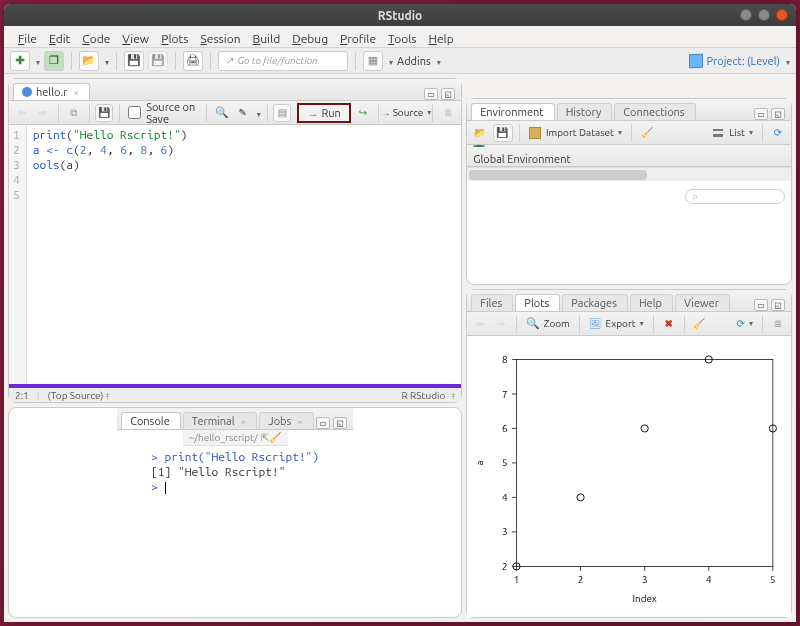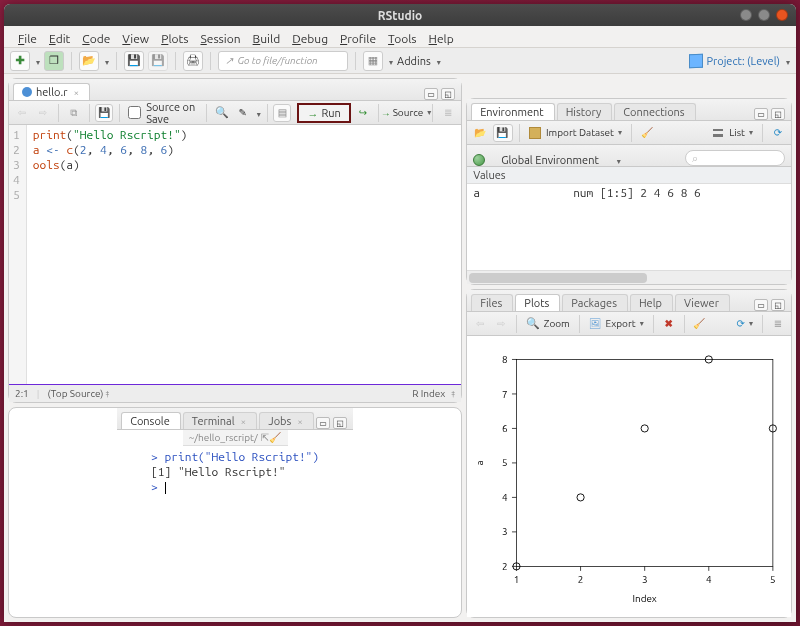--- a/index.html
+++ b/index.html
@@ -50,39 +50,39 @@
   .ptbtn.flat{border:none;background:transparent;}
   .run-btn{border:2px solid #6b1313;height:20px;padding:1px 8px;display:flex;align-items:center;gap:3px;font-size:11px;background:#f3f3f3;}
   .dd-caret::after{content:"▾";font-size:8px;margin-left:2px;color:#666;}
   .icon-arrow-r{color:#2e8b2e;font-weight:bold;}
   .icon-arrow-r2{color:#2e8b2e;}
 
   
   .editor { flex:1; display:flex; font-family: "Ubuntu Mono","DejaVu Sans Mono",monospace; font-size:12px; overflow:hidden; background:#fff;}
   .gutter{background:#f5f5f5;color:#aaa;text-align:right;padding:2px 6px 2px 4px;border-right:1px solid #e0e0e0;user-select:none;line-height:15px;}
   .code{padding:2px 6px;white-space:pre;line-height:15px;}
-  .tok-fn{color:#c2410c;}
+  .tok-fn{color:#1d4ed8;}
   .tok-str{color:#0a7d2b;}
   .tok-op{color:#3b6db3;}
   .tok-num{color:#3b6db3;}
 
-  .statusbar{background:#ededed;height:18px;border-top:1px solid #6d28d9;display:flex;align-items:center;font-size:10px;color:#555;padding:0 6px;}
+  .statusbar{background:#ededed;height:18px;border-top:4px solid #6d28d9;display:flex;align-items:center;font-size:10px;color:#555;padding:0 6px;}
   .statusbar .right{margin-left:auto;display:flex;align-items:center;gap:4px;}
 
   
   .console-body{flex:1;font-family:"Ubuntu Mono",monospace;font-size:12px;padding:3px 6px;line-height:15px;overflow:hidden;background:#fff;}
   .console-path{background:#f3f3f3;border-bottom:1px solid #ddd;padding:2px 6px;font-size:10px;color:#888;display:flex;align-items:center;}
   .console-path .right{margin-left:auto;}
   .con-blue{color:#2a4fbf;}
   .con-grey{color:#333;}
   .cursor{display:inline-block;width:1px;height:12px;background:#000;vertical-align:middle;}
 
   
   .env-toolbar{display:flex;align-items:center;gap:3px;padding:0 4px;height:24px;background:linear-gradient(#f3f3f3,#e7e7e7);border-bottom:1px solid #c9c9c9;font-size:11px;}
-  .env-scope{background:linear-gradient(#f3f3f3,#e7e7e7);border-bottom:1px solid #c9c9c9;height:22px;display:flex;align-items:flex-end;padding:0 6px;gap:16px;font-size:11px;}
+  .env-scope{background:linear-gradient(#f3f3f3,#e7e7e7);border-bottom:1px solid #c9c9c9;height:22px;display:flex;align-items:flex-start;padding:0 6px;gap:6px;font-size:11px;flex-direction:column;}
   .search-box{margin-left:auto;border:1px solid #ccc;border-radius:10px;background:#fff;height:16px;width:100px;display:flex;align-items:center;padding:0 6px;}
   .values-hdr{background:#eef0f2;border-bottom:1px solid #ddd;padding:2px 6px;font-size:11px;color:#444;}
   .values-row{display:flex;padding:2px 6px;font-family:"Ubuntu Mono",monospace;font-size:12px;}
   .values-row .n{width:100px;}
   .env-body{flex:1;background:#fff;overflow:hidden;}
   .hscroll{height:14px;background:#eee;border-top:1px solid #ddd;position:relative;}
   .hscroll::before{content:"";position:absolute;left:2px;top:2px;height:10px;width:55%;background:#ccc;border-radius:4px;}
 
   
   .folder-icon{color:#d9a23a;}
@@ -233,21 +233,21 @@
 <span class="tok-fn">ools</span>(a)
 
 </div>
         </div>
         <div class="statusbar">
           <span>2:1</span>
           <span style="margin:0 8px;color:#ccc;">|</span>
           <span>(Top Source)</span>
           <span style="margin-left:2px;font-size:8px;color:#888;">‡</span>
           <span class="right">
-            <span>R Index</span>
+            <span>R RStudio</span>
             <span style="font-size:8px;color:#888;margin-left:2px;">‡</span>
           </span>
         </div>
       </div>
 
       <div class="pane" style="flex:1;align-items:center;">
         <div class="pane-tabs">
           <div class="tab">
                 <span>Console</span>
               </div>
@@ -321,27 +321,20 @@
           <div class="ptbtn flat">
                 <span class="refresh-icon">⟳</span>
               </div>
         </div>
         <div class="env-scope">
           <span class="globe-icon"></span>
           <span>Global Environment</span>
           <span class="dd-caret"></span>
           <div class="search-box">
             <span class="mag-icon" style="color:#bbb;">⌕</span>
-          </div>
-        </div>
-        <div class="env-body">
-          <div class="values-hdr">Values</div>
-          <div class="values-row">
-            <span class="n">a</span>
-            <span>num [1:5] 2 4 6 8 6</span>
           </div>
         </div>
         <div class="hscroll"></div>
       </div>
 
       <div class="pane" style="flex:1.5;">
         <div class="pane-tabs">
           <div class="tab inactive">
                 <span>Files</span>
               </div>

